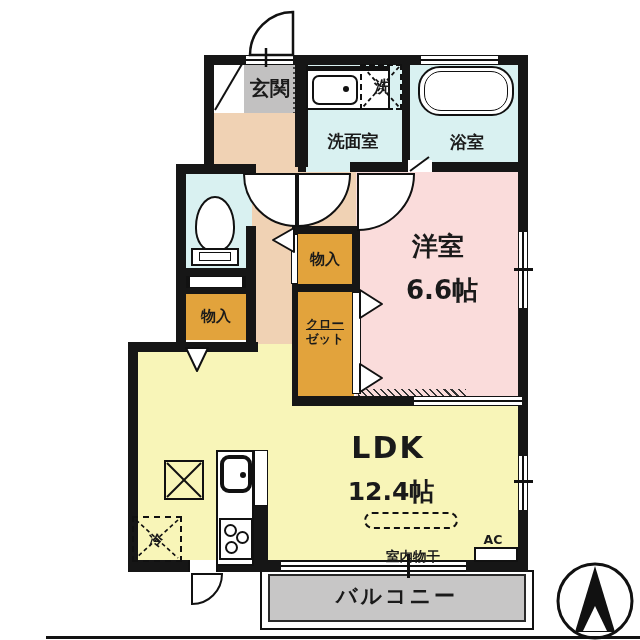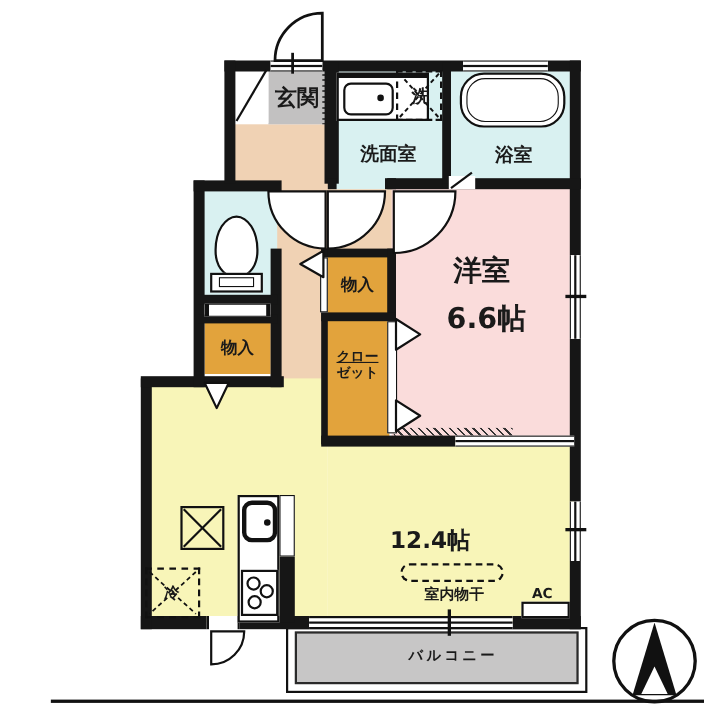--- a/index.html
+++ b/index.html
@@ -150,19 +150,20 @@
   <div class="lbl" style="left:421px;top:142px;font-size:17px;">浴室</div>
   <div class="lbl" style="left:336px;top:87px;font-size:16px;">洗</div>
   <div class="lbl" style="left:170px;top:316px;font-size:15px;">物入</div>
   <div class="lbl" style="left:279px;top:259px;font-size:15px;">物入</div>
   <div class="lbl" style="left:279px;top:331px;font-size:12.5px;">
     <span style="display:block;text-decoration:underline;">クロー</span>
     <span style="display:block;">ゼット</span>
   </div>
   <div class="lbl" style="left:392px;top:247px;font-size:26px;">洋室</div>
   <div class="lbl" style="left:396px;top:291px;font-size:26px;text-align:center;">6.6帖</div>
-  <div class="lbl" style="left:345px;top:492px;font-size:21px;">12.4帖</div>
-  <div class="lbl" style="left:367px;top:541px;font-size:13.5px;">室内物干</div>
+  <div class="lbl" style="left:342px;top:448px;font-size:30px;letter-spacing:2px;">LDK</div>
+  <div class="lbl" style="left:345px;top:492px;font-size:25px;">12.4帖</div>
+  <div class="lbl" style="left:367px;top:556px;font-size:13.5px;">室内物干</div>
   <div class="lbl" style="left:447px;top:539px;font-size:12.5px;font-weight:700;">AC</div>
-  <div class="lbl" style="left:366px;top:597px;font-size:13px;letter-spacing:3px;">バルコニー</div>
+  <div class="lbl" style="left:351px;top:597px;font-size:21px;letter-spacing:3px;">バルコニー</div>
   <div class="lbl" style="left:110px;top:540px;font-size:14px;">冷</div>
 
 </div>
 
 </body></html>

